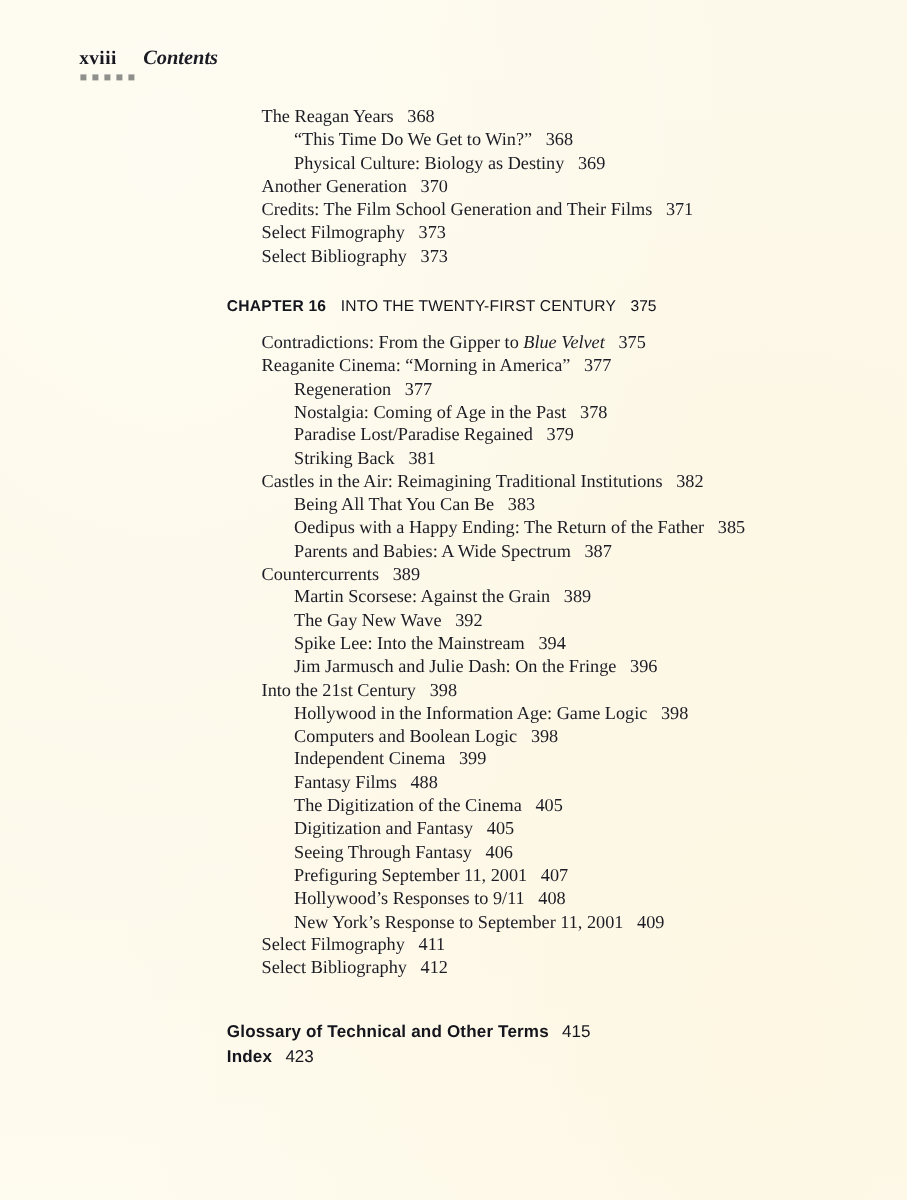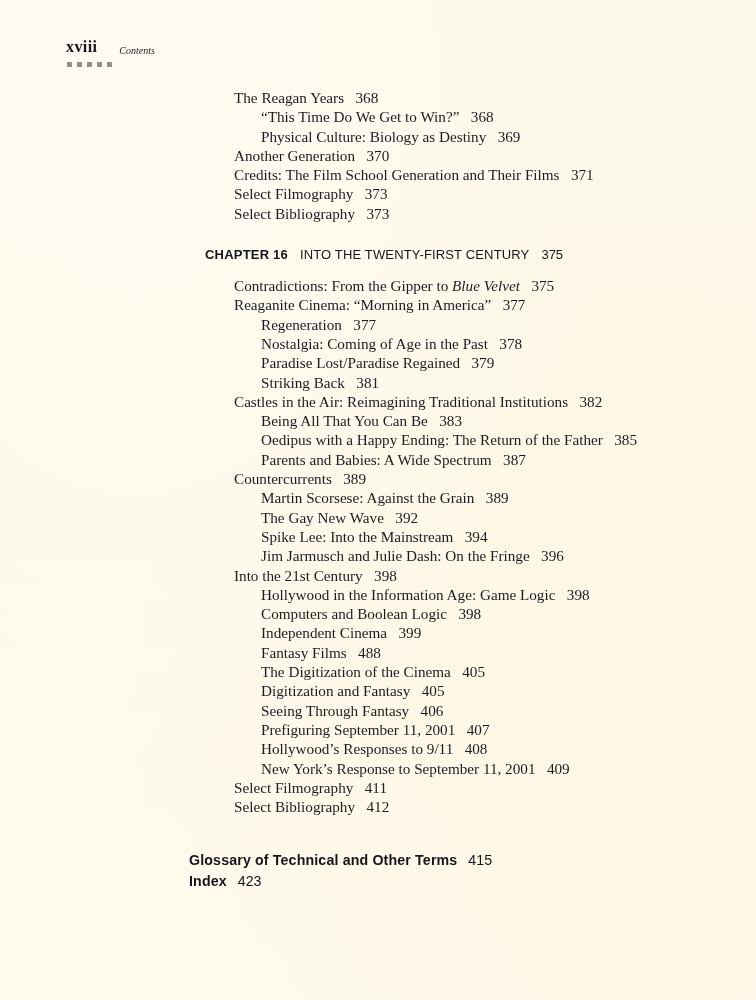--- a/index.html
+++ b/index.html
@@ -43,42 +43,43 @@
   .folio {
     font-family: "Liberation Serif", "DejaVu Serif", serif;
     font-weight: bold;
     font-size: 16px;
     letter-spacing: 0.4px;
     color: #16161e;
   }
   .head-label {
     font-family: "Liberation Serif", "DejaVu Serif", serif;
     font-style: italic;
-    font-size: 10px;
+    font-size: 17px;
     margin-left: 22px;
     color: #1b1b24;
+    font-weight: bold;
   }
   .dot-rule {
     position: absolute;
     left: 67px;
     top: 62px;
     display: flex;
     gap: 5px;
   }
   .dot-rule span {
     display: block;
     width: 5px;
     height: 5px;
     background: #8f8f8c;
   }
 
   
   .toc {
     position: absolute;
-    left: 16px;
+    left: 0;
     top: 88px;
     width: 664px;
   }
   .entry {
     font-size: 15.2px;
     line-height: 19.3px;
     white-space: nowrap;
     color: #1b1b24;
   }
   .lvl1 { padding-left: 218px; }

